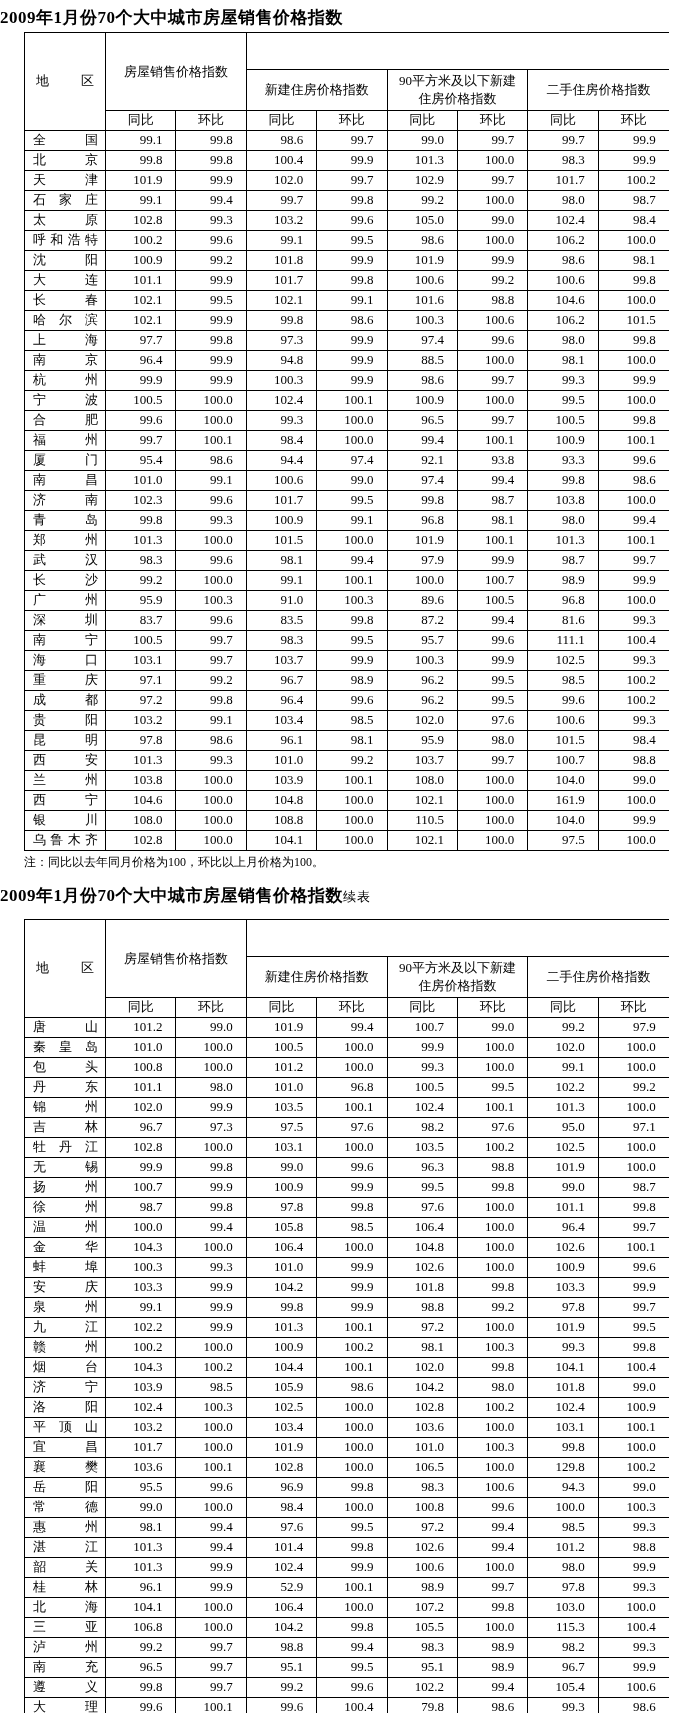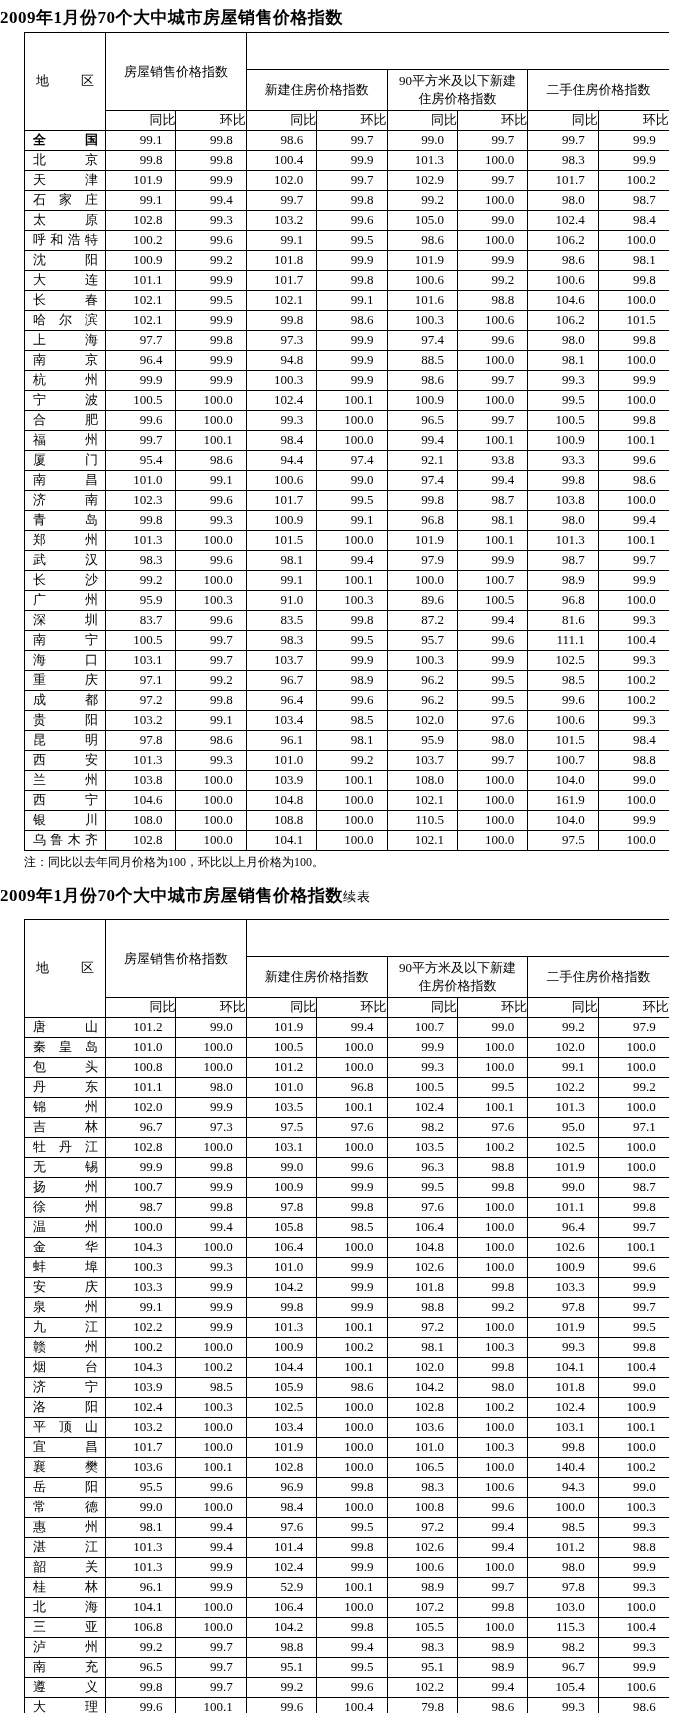--- a/index.html
+++ b/index.html
@@ -43,34 +43,34 @@
     vertical-align: middle;
     overflow: hidden;
   }
   .tbl .no-r { border-right: none; }
   .tbl tr.h1 { height: 37px; }
   .tbl tr.h2 { height: 41px; }
   .tbl tr.h3 { height: 20px; }
   .tbl tbody tr { height: 20px; }
   .tbl th.spacer { border-top: 1px solid #000; }
   .tbl th.grp { text-align: center; white-space: pre-line; line-height: 1.35; }
-  .tbl th.sub { text-align: right; }
+  .tbl th.sub { text-align: center; }
   .tbl th.region-h {
     text-align: justify;
     text-align-last: justify;
     text-justify: inter-character;
     padding: 0 11px;
   }
   .tbl td.region {
     text-align: justify;
     text-align-last: justify;
     text-justify: inter-character;
     padding: 0 7px 0 8px;
   }
-  .tbl td.region.bold { font-weight: bold; }
+  .tbl td.region.bold { font-weight: normal; }
   .tbl td.num {
     text-align: right;
     padding-right: 13px;
     font-size: 13px;
   }
   .footnote {
     margin: 4px 0 0 24px;
     font-size: 12px;
     line-height: 15px;
   }
@@ -802,21 +802,21 @@
         <td class="num no-r">100.0</td>
       </tr>
       <tr>
         <td class="region">襄樊</td>
         <td class="num">103.6</td>
         <td class="num">100.1</td>
         <td class="num">102.8</td>
         <td class="num">100.0</td>
         <td class="num">106.5</td>
         <td class="num">100.0</td>
-        <td class="num">140.4</td>
+        <td class="num">129.8</td>
         <td class="num no-r">100.2</td>
       </tr>
       <tr>
         <td class="region">岳阳</td>
         <td class="num">95.5</td>
         <td class="num">99.6</td>
         <td class="num">96.9</td>
         <td class="num">99.8</td>
         <td class="num">98.3</td>
         <td class="num">100.6</td>

